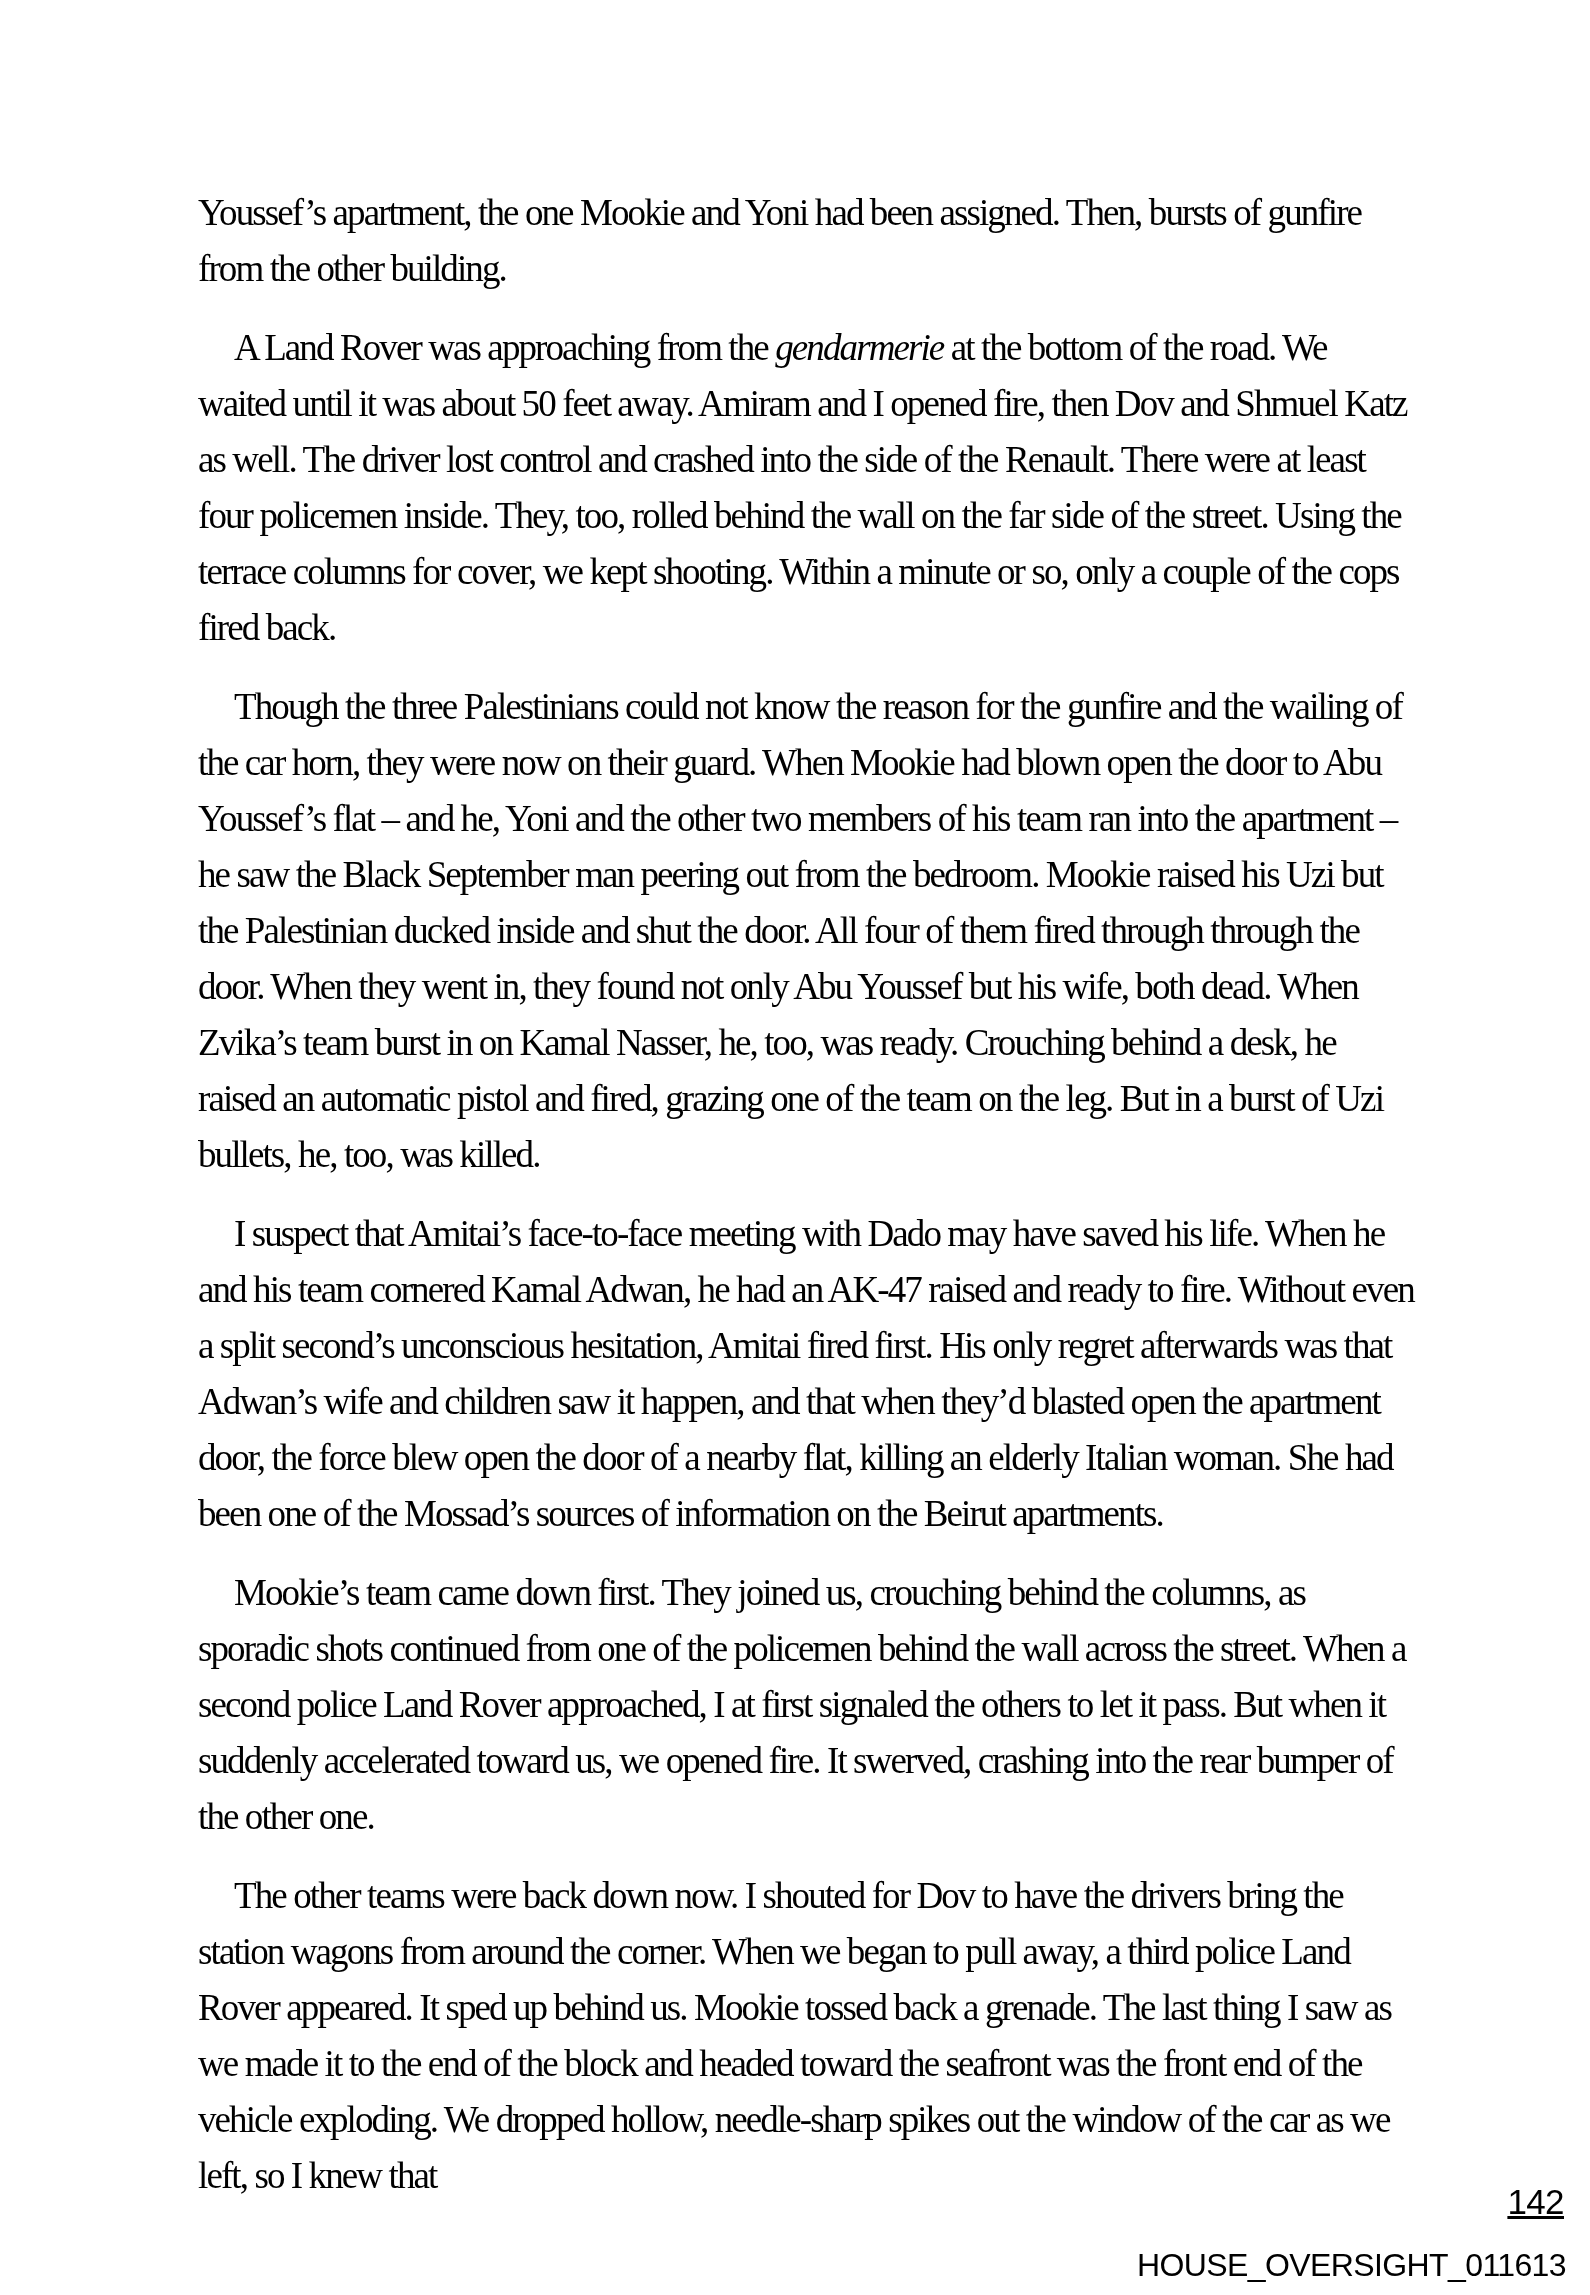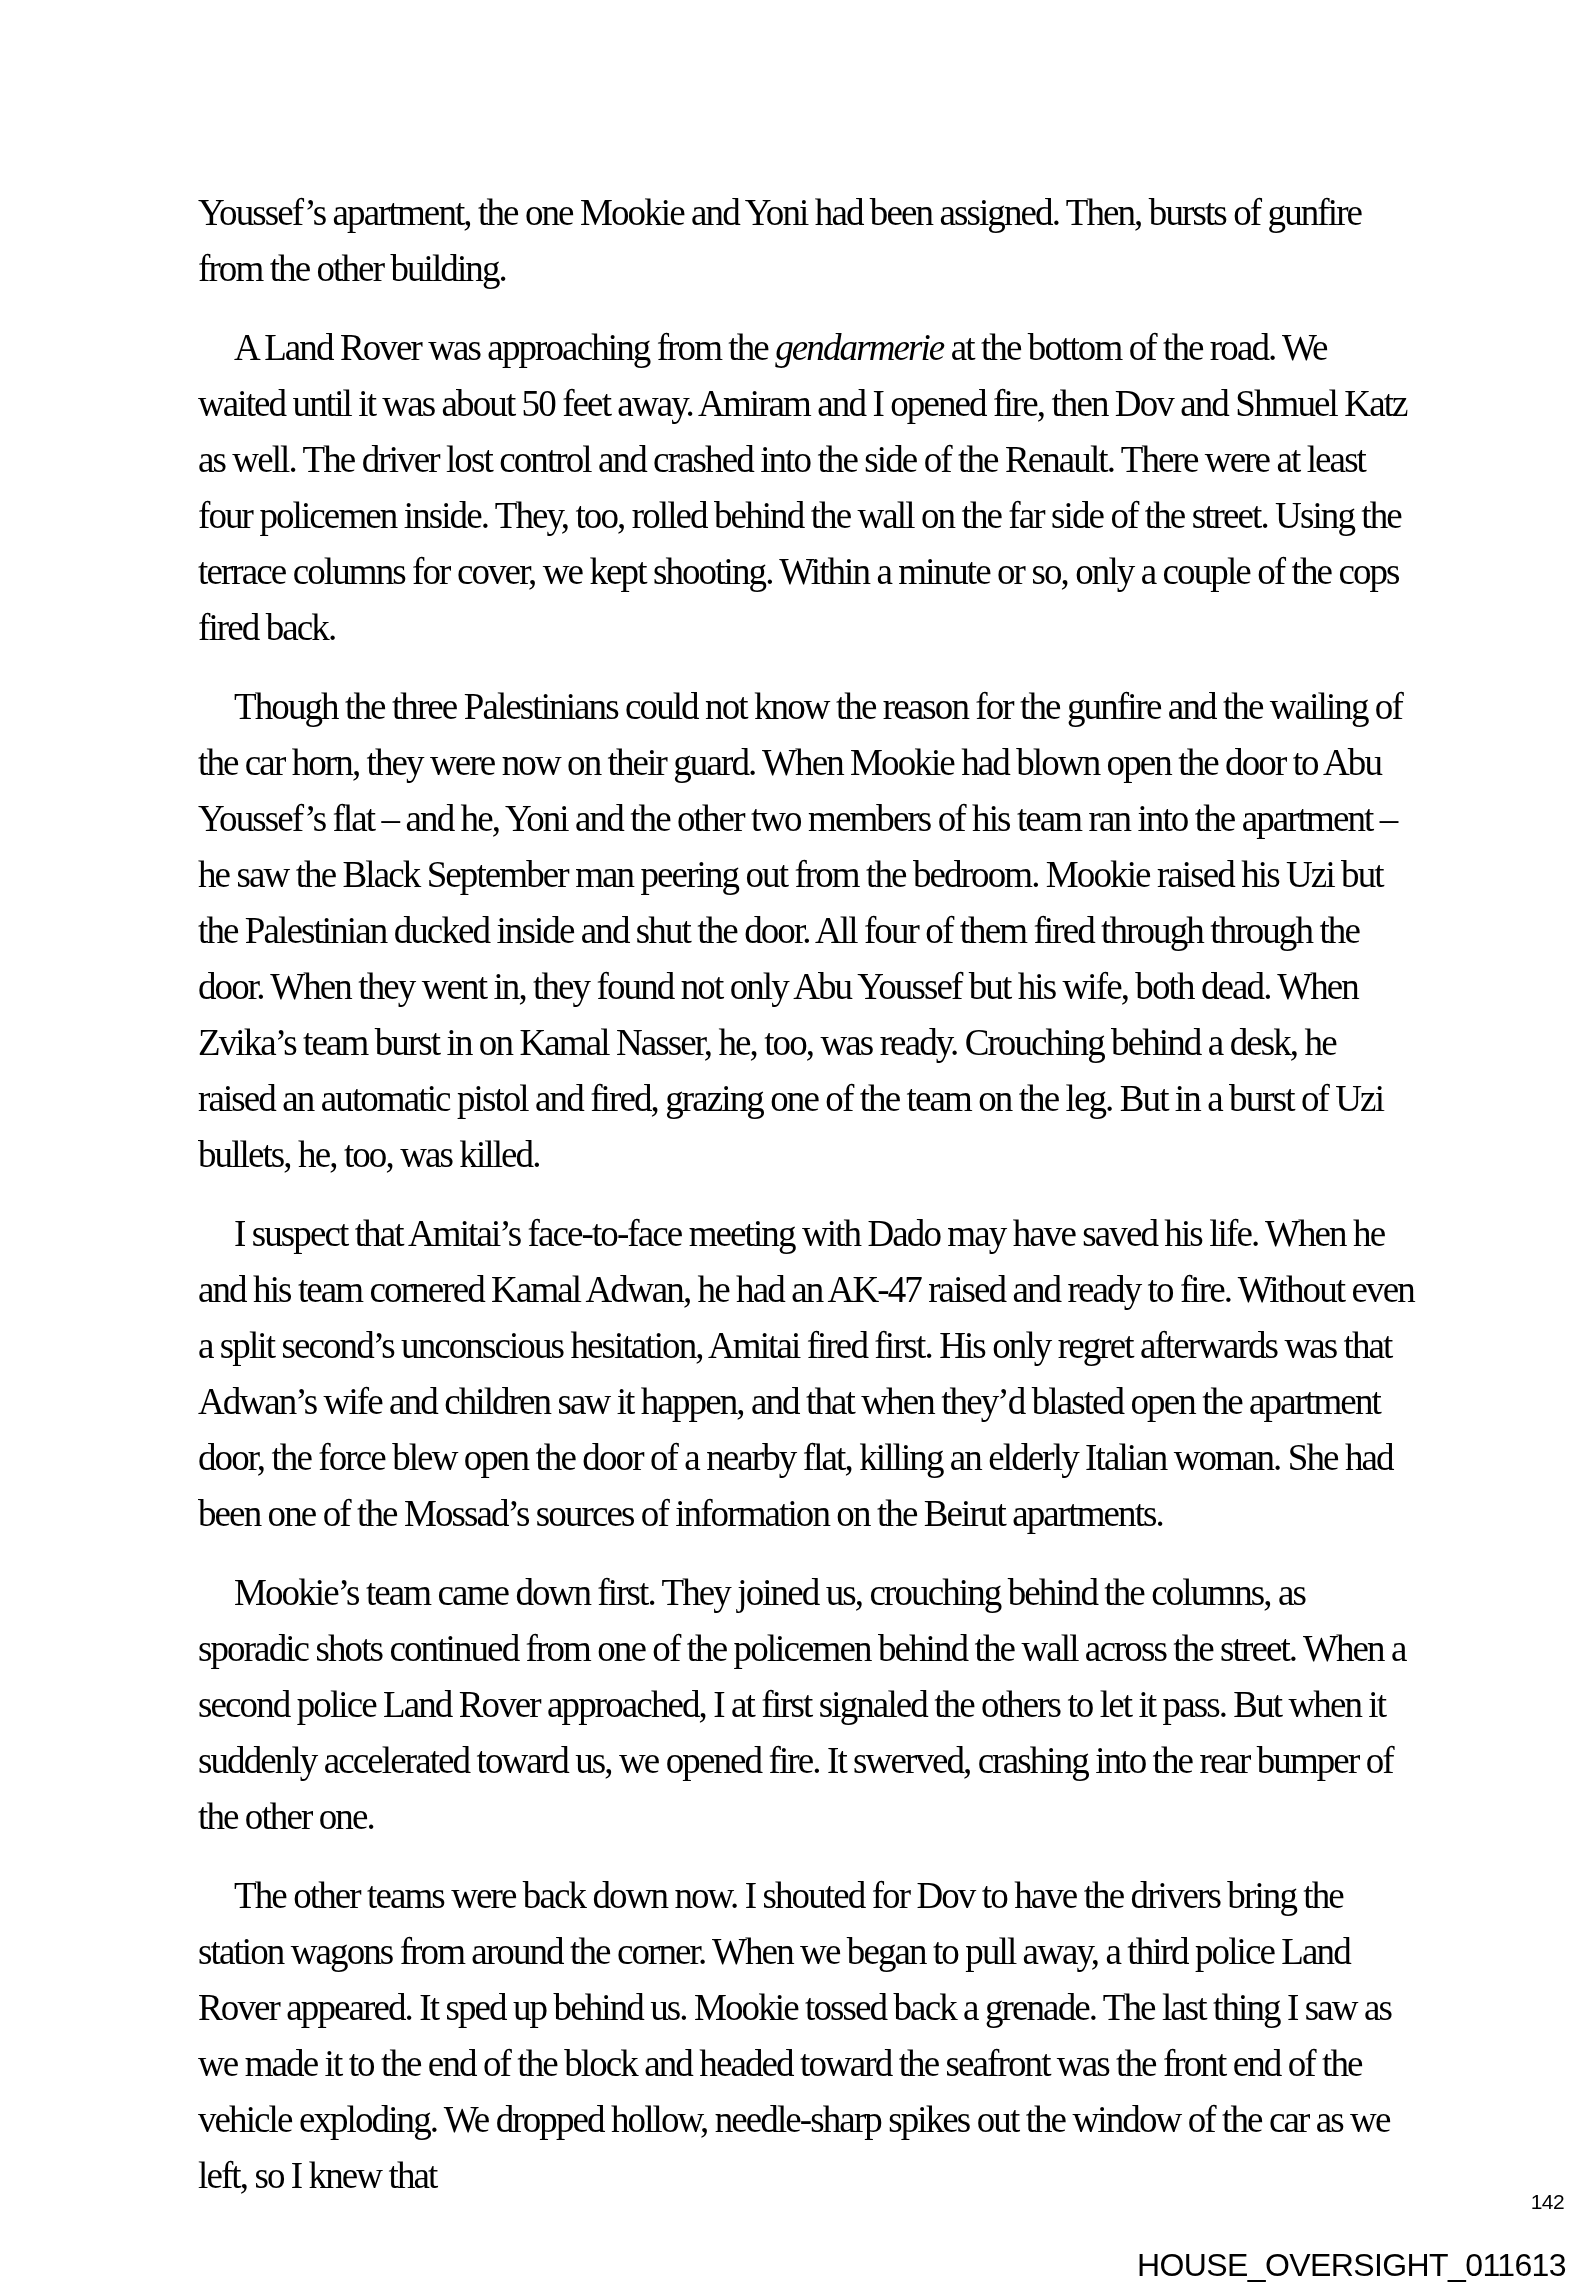--- a/index.html
+++ b/index.html
@@ -35,24 +35,25 @@
     text-indent: 0;
   }
   .body-text em {
     font-style: italic;
   }
   .page-number {
     position: absolute;
     top: 2183px;
     right: 27px;
     font-family: "Liberation Sans", sans-serif;
-    font-size: 21px;
+    font-size: 35px;
     letter-spacing: -0.6px;
     line-height: 37px;
     color: #000000;
+    text-decoration: underline;
   }
   .bates {
     position: absolute;
     top: 2247px;
     right: 25px;
     font-family: "Liberation Sans", sans-serif;
     font-size: 32px;
     letter-spacing: -0.6px;
     line-height: 37px;
     color: #000000;

